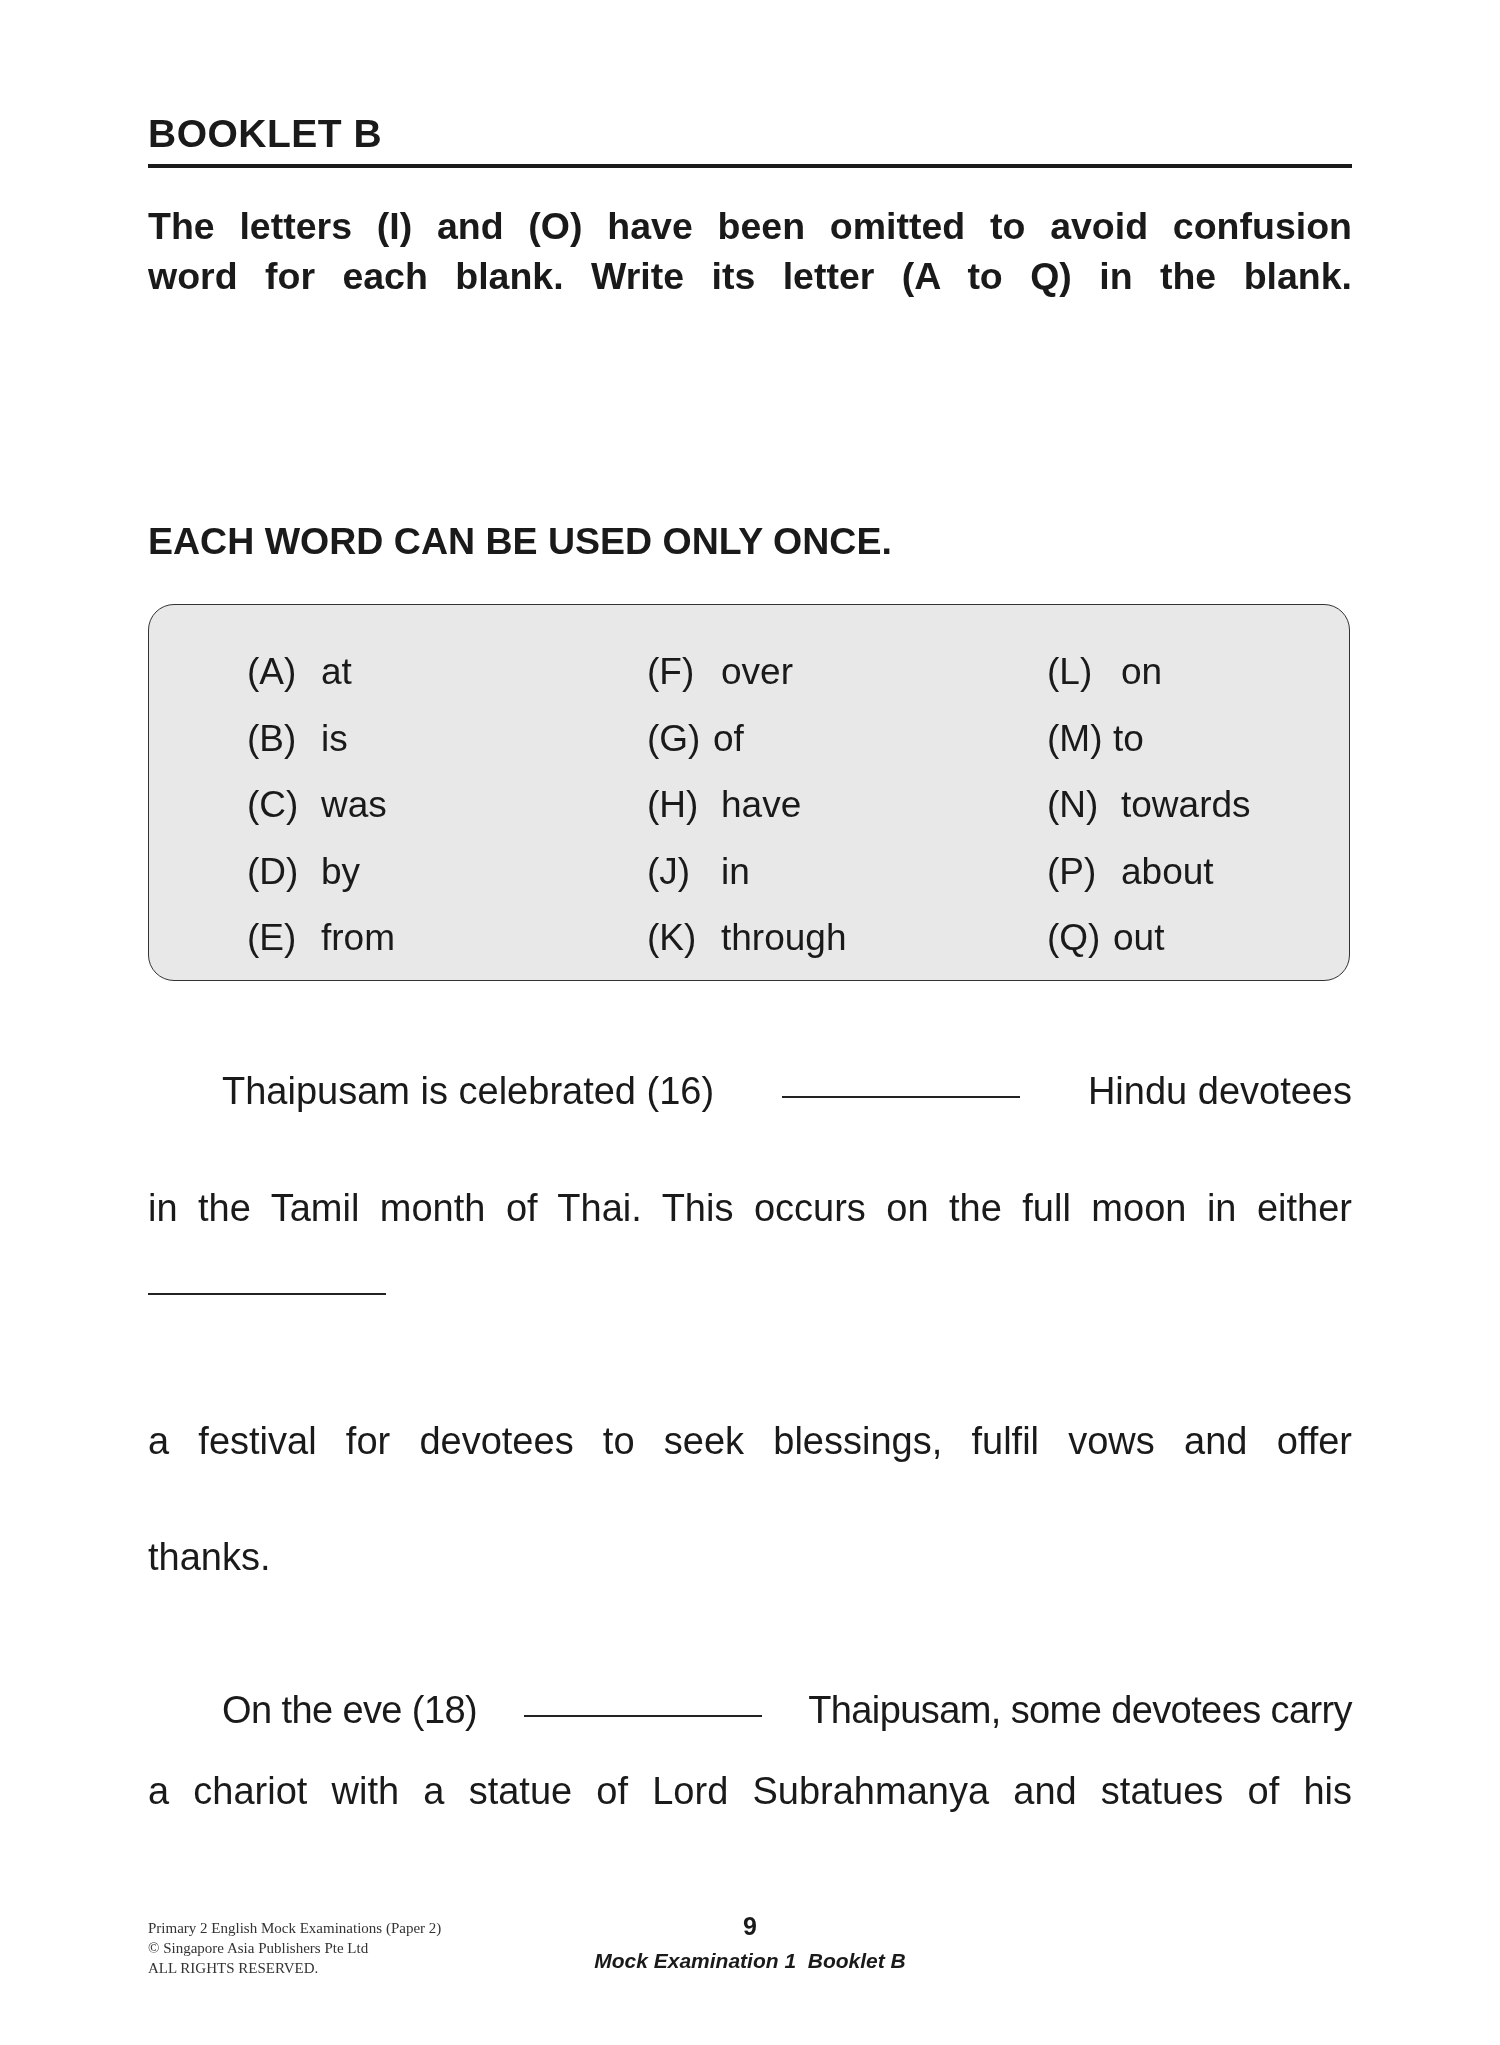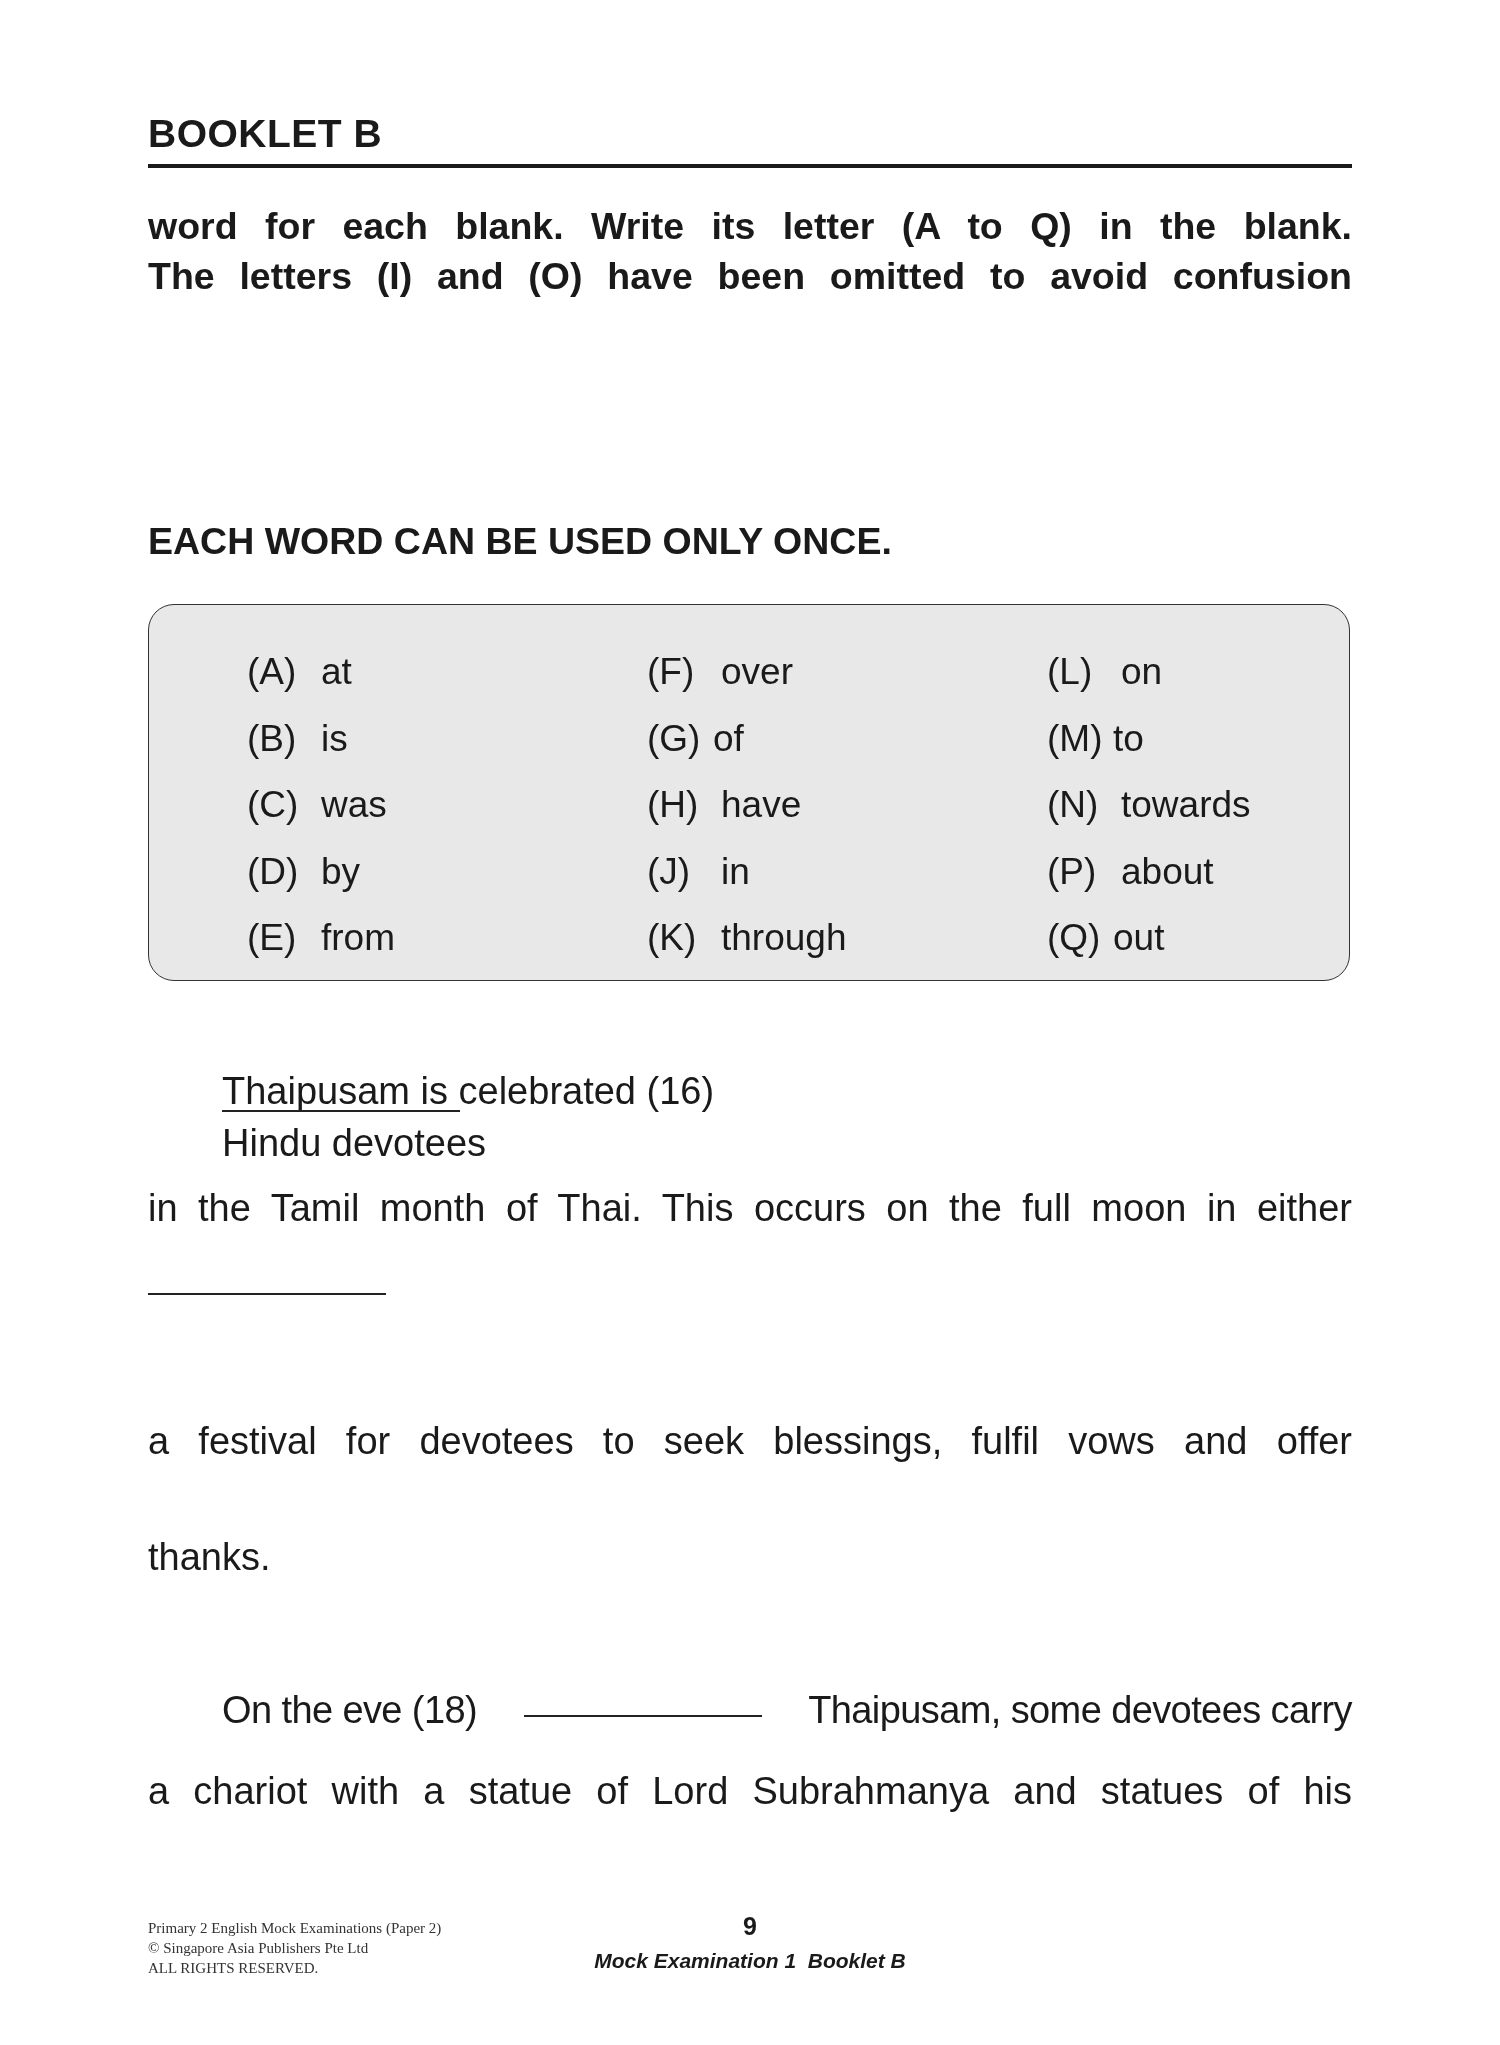--- a/index.html
+++ b/index.html
@@ -22,22 +22,22 @@
   .page-num { left:700px; width:100px; top:1912px; text-align:center; font-size:25px; font-weight:bold; }
   .footer-title { left:560px; width:380px; top:1949px; text-align:center; font-size:21px; font-weight:bold; font-style:italic; }
 </style>
 </head>
 <body>
 
 <div class="abs heading">BOOKLET B</div>
 <div class="abs rule"></div>
 
 <div class="abs instr">
+  <span class="line">The letters (I) and (O) have been omitted to avoid confusion</span>
   <span class="line">word for each blank. Write its letter (A to Q) in the blank.</span>
-  <span class="line">The letters (I) and (O) have been omitted to avoid confusion</span>
 </div>
 
 <div class="abs notice">EACH WORD CAN BE USED ONLY ONCE.</div>
 
 <div class="abs box">
   <div class="col" style="left:98px;">
     <div class="opt">
         <span class="letter">(A)</span>
         <span>at</span>
       </div>
@@ -99,21 +99,21 @@
       </div>
     <div class="opt">
         <span class="letter" style="width:66px">(Q)</span>
         <span>out</span>
       </div>
   </div>
 </div>
 
 <div class="abs passage" style="top:0;">
 
-  <div class="pline" style="top:1066px; padding-left:74px; width:1130px;flex-direction:column;">
+  <div class="pline" style="top:1066px; padding-left:74px; width:1130px;">
     <span>Thaipusam is celebrated (16)</span>
     <span class="blank" style="width:238px;"></span>
     <span>Hindu devotees</span>
   </div>
   <div class="pline" style="top:1183px;">
     <span style="width:100%; text-align:justify; text-align-last:justify; display:block;">in the Tamil month of Thai. This occurs on the full moon in either</span>
   </div>
   <div class="pline" style="top:1299px;">
     <span class="blank" style="width:238px;"></span>
   </div>

